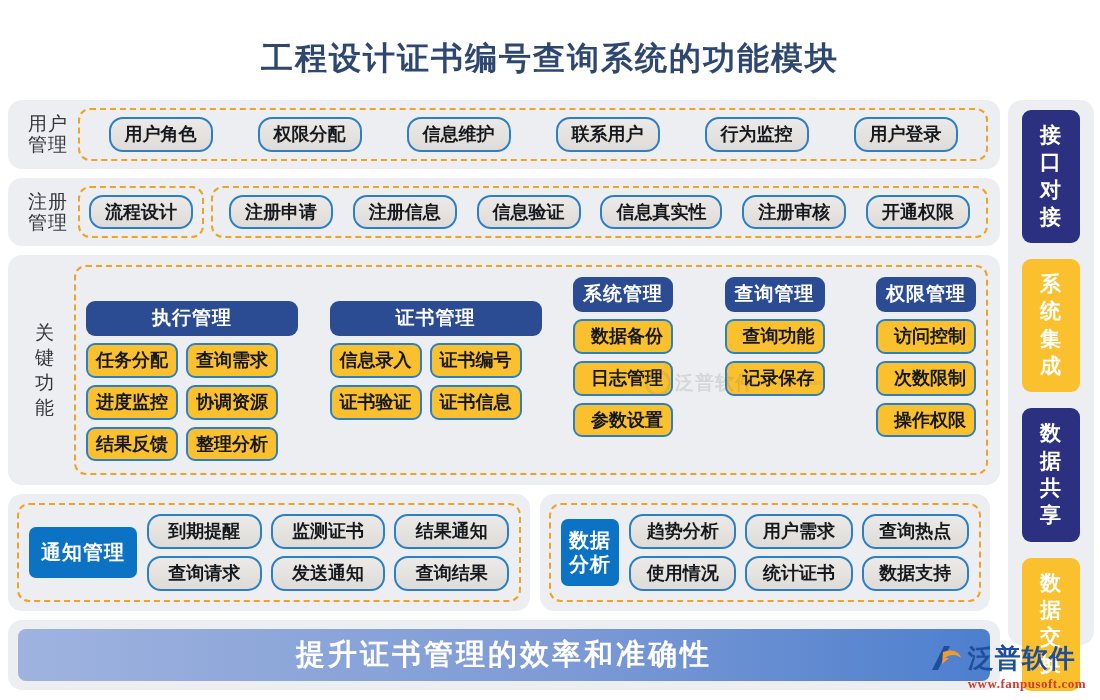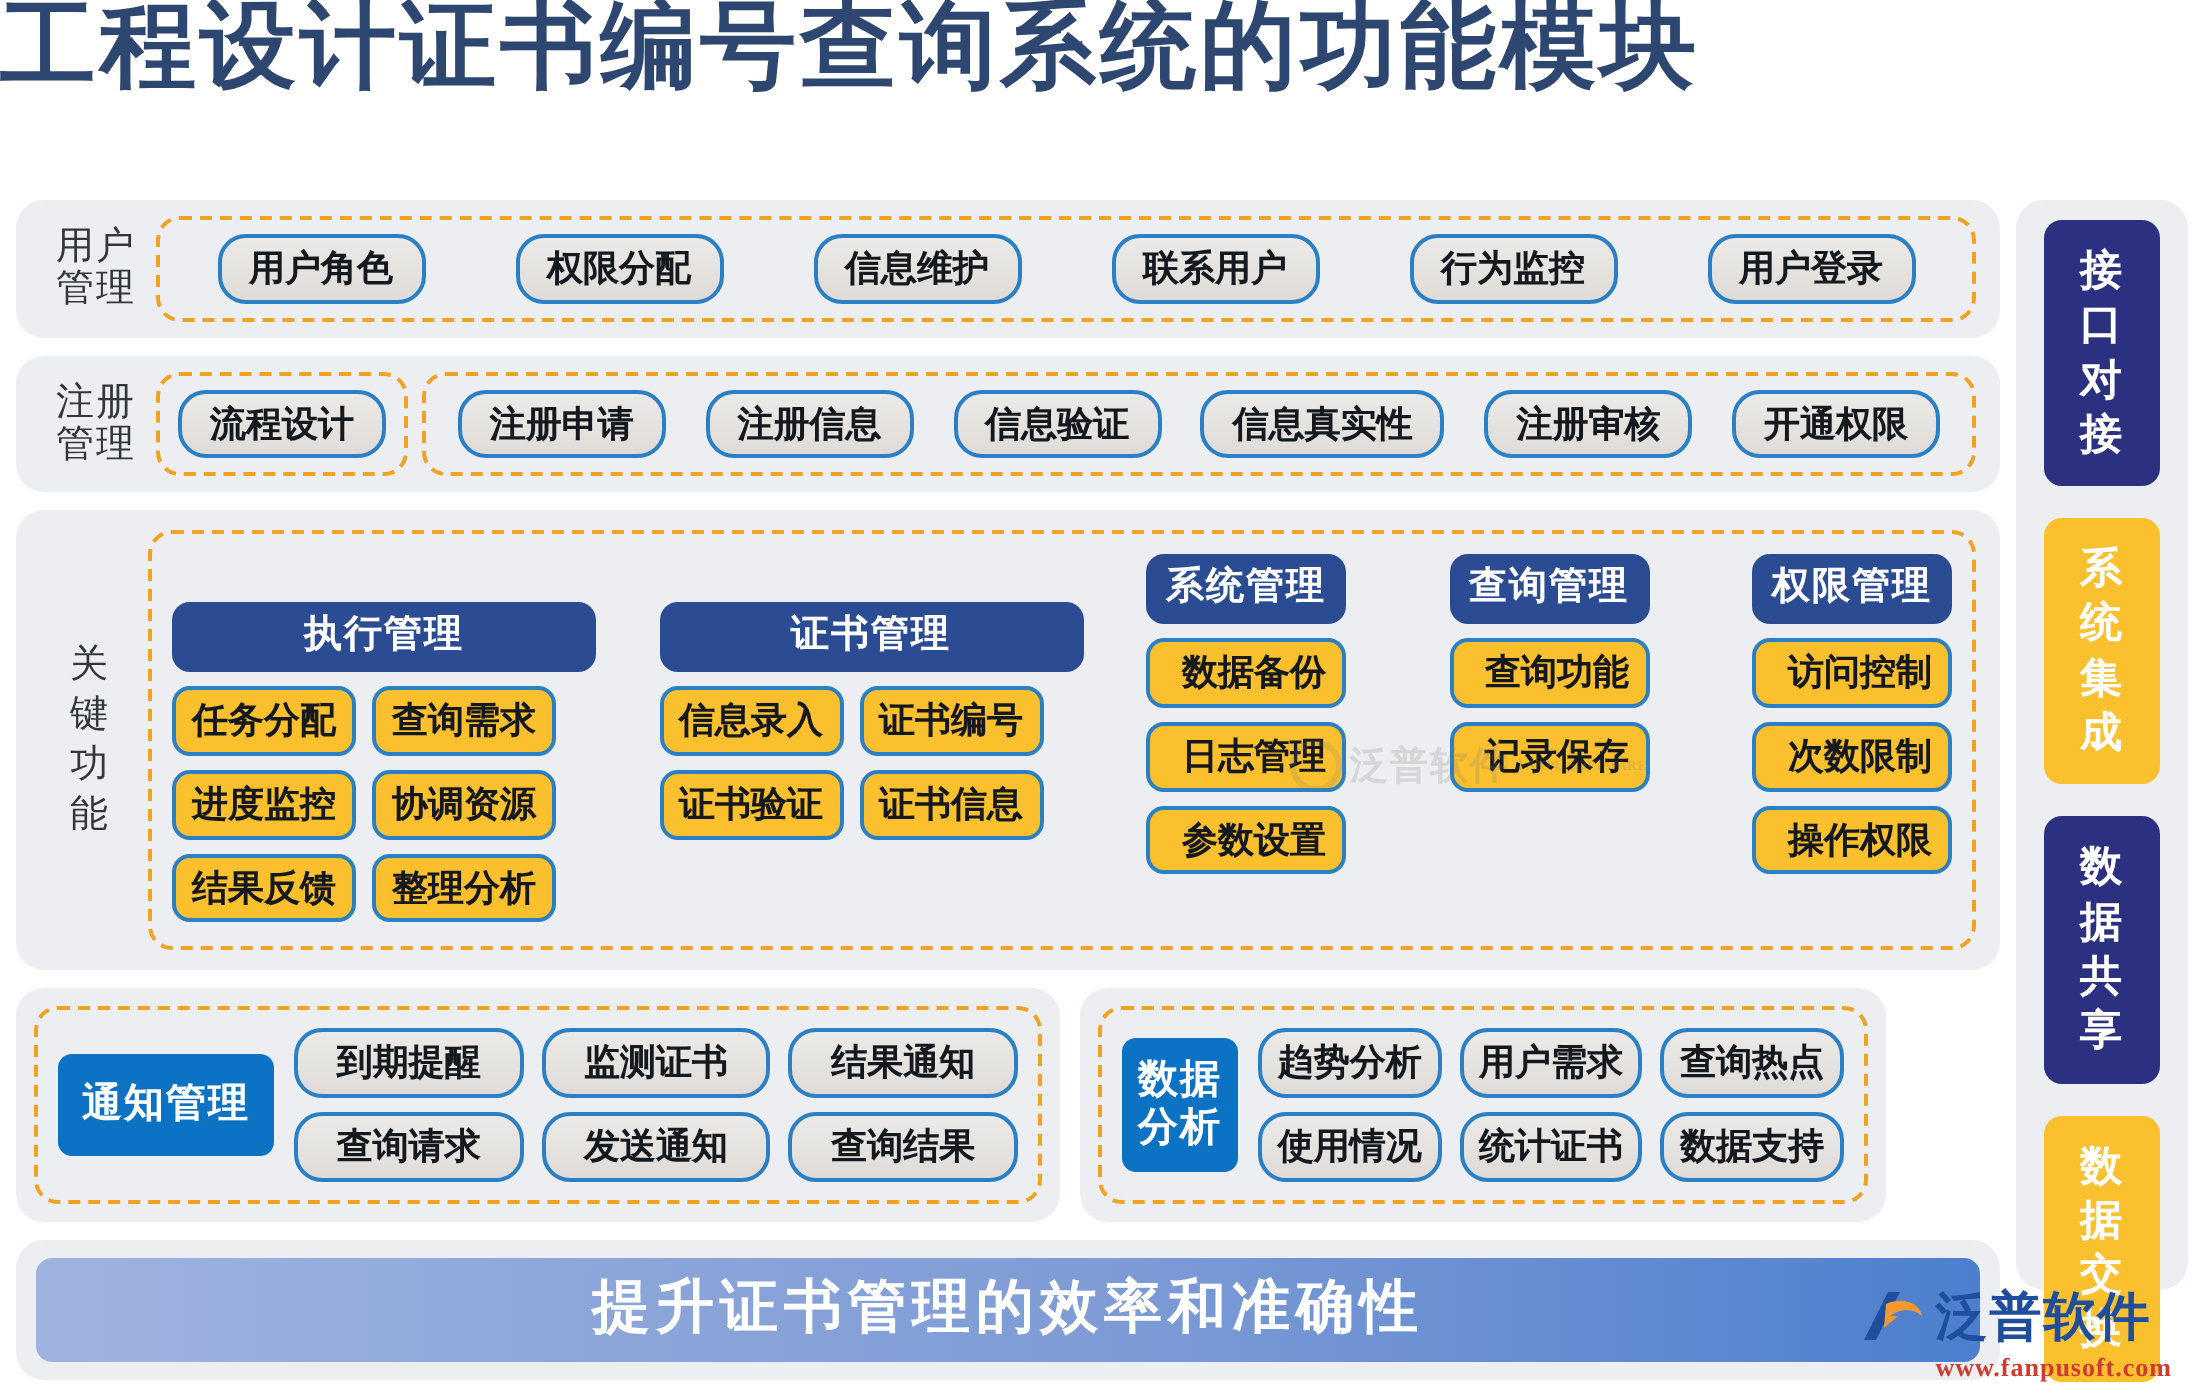--- a/index.html
+++ b/index.html
@@ -11,24 +11,26 @@
     width: 1100px;
     height: 700px;
     background: #ffffff;
     font-family: "Liberation Serif", "DejaVu Serif", serif;
     overflow: hidden;
     position: relative;
   }
 
   
   .page-title {
-    font-size: 48px;
+    text-align: center;
+    font-size: 32px;
     font-weight: bold;
     color: #2e4770;
     letter-spacing: 2px;
+    padding-top: 42px;
     line-height: 1;
     font-family: "Liberation Serif", "DejaVu Serif", serif;
   }
 
   
   .board {
     position: absolute;
     left: 0;
     top: 100px;
     width: 1100px;
@@ -463,21 +465,21 @@
             </div>
             <div class="mini-row">
               <div class="chip tight">查询请求</div>
               <div class="chip tight">发送通知</div>
               <div class="chip tight">查询结果</div>
             </div>
           </div>
         </div>
       </div>
 
-      <div class="bot-panel" style="width:403px;">
+      <div class="bot-panel" style="width:450px;">
         <div class="dashed bot-dash">
           <div class="blue-tag two-line">
             <span>数据</span>
             <span>分析</span>
           </div>
           <div class="mini-grid">
             <div class="mini-row">
               <div class="chip tight">趋势分析</div>
               <div class="chip tight">用户需求</div>
               <div class="chip tight">查询热点</div>

